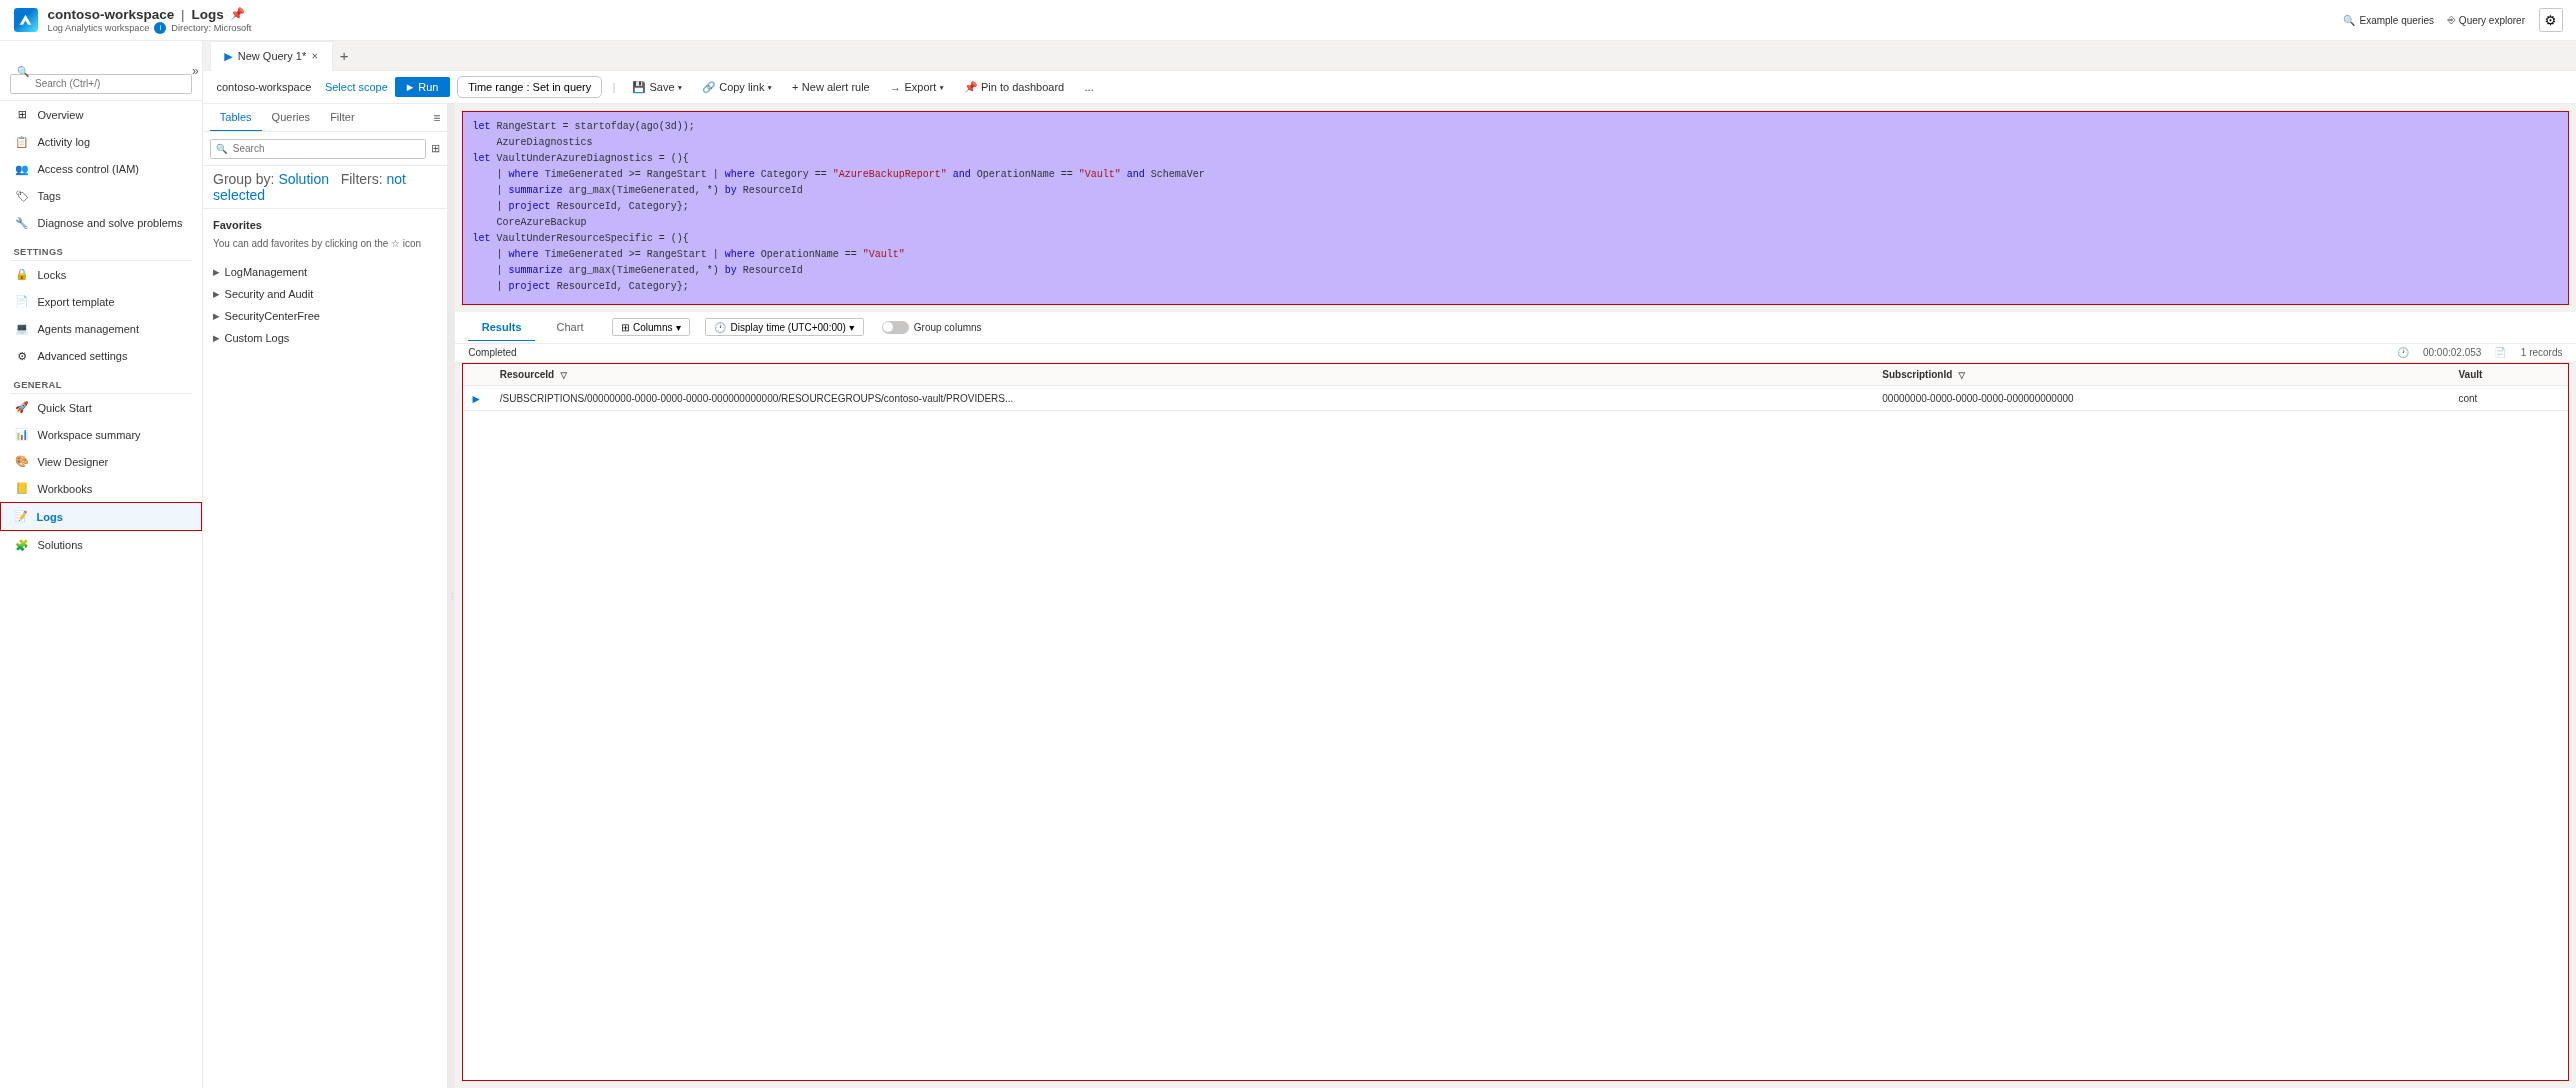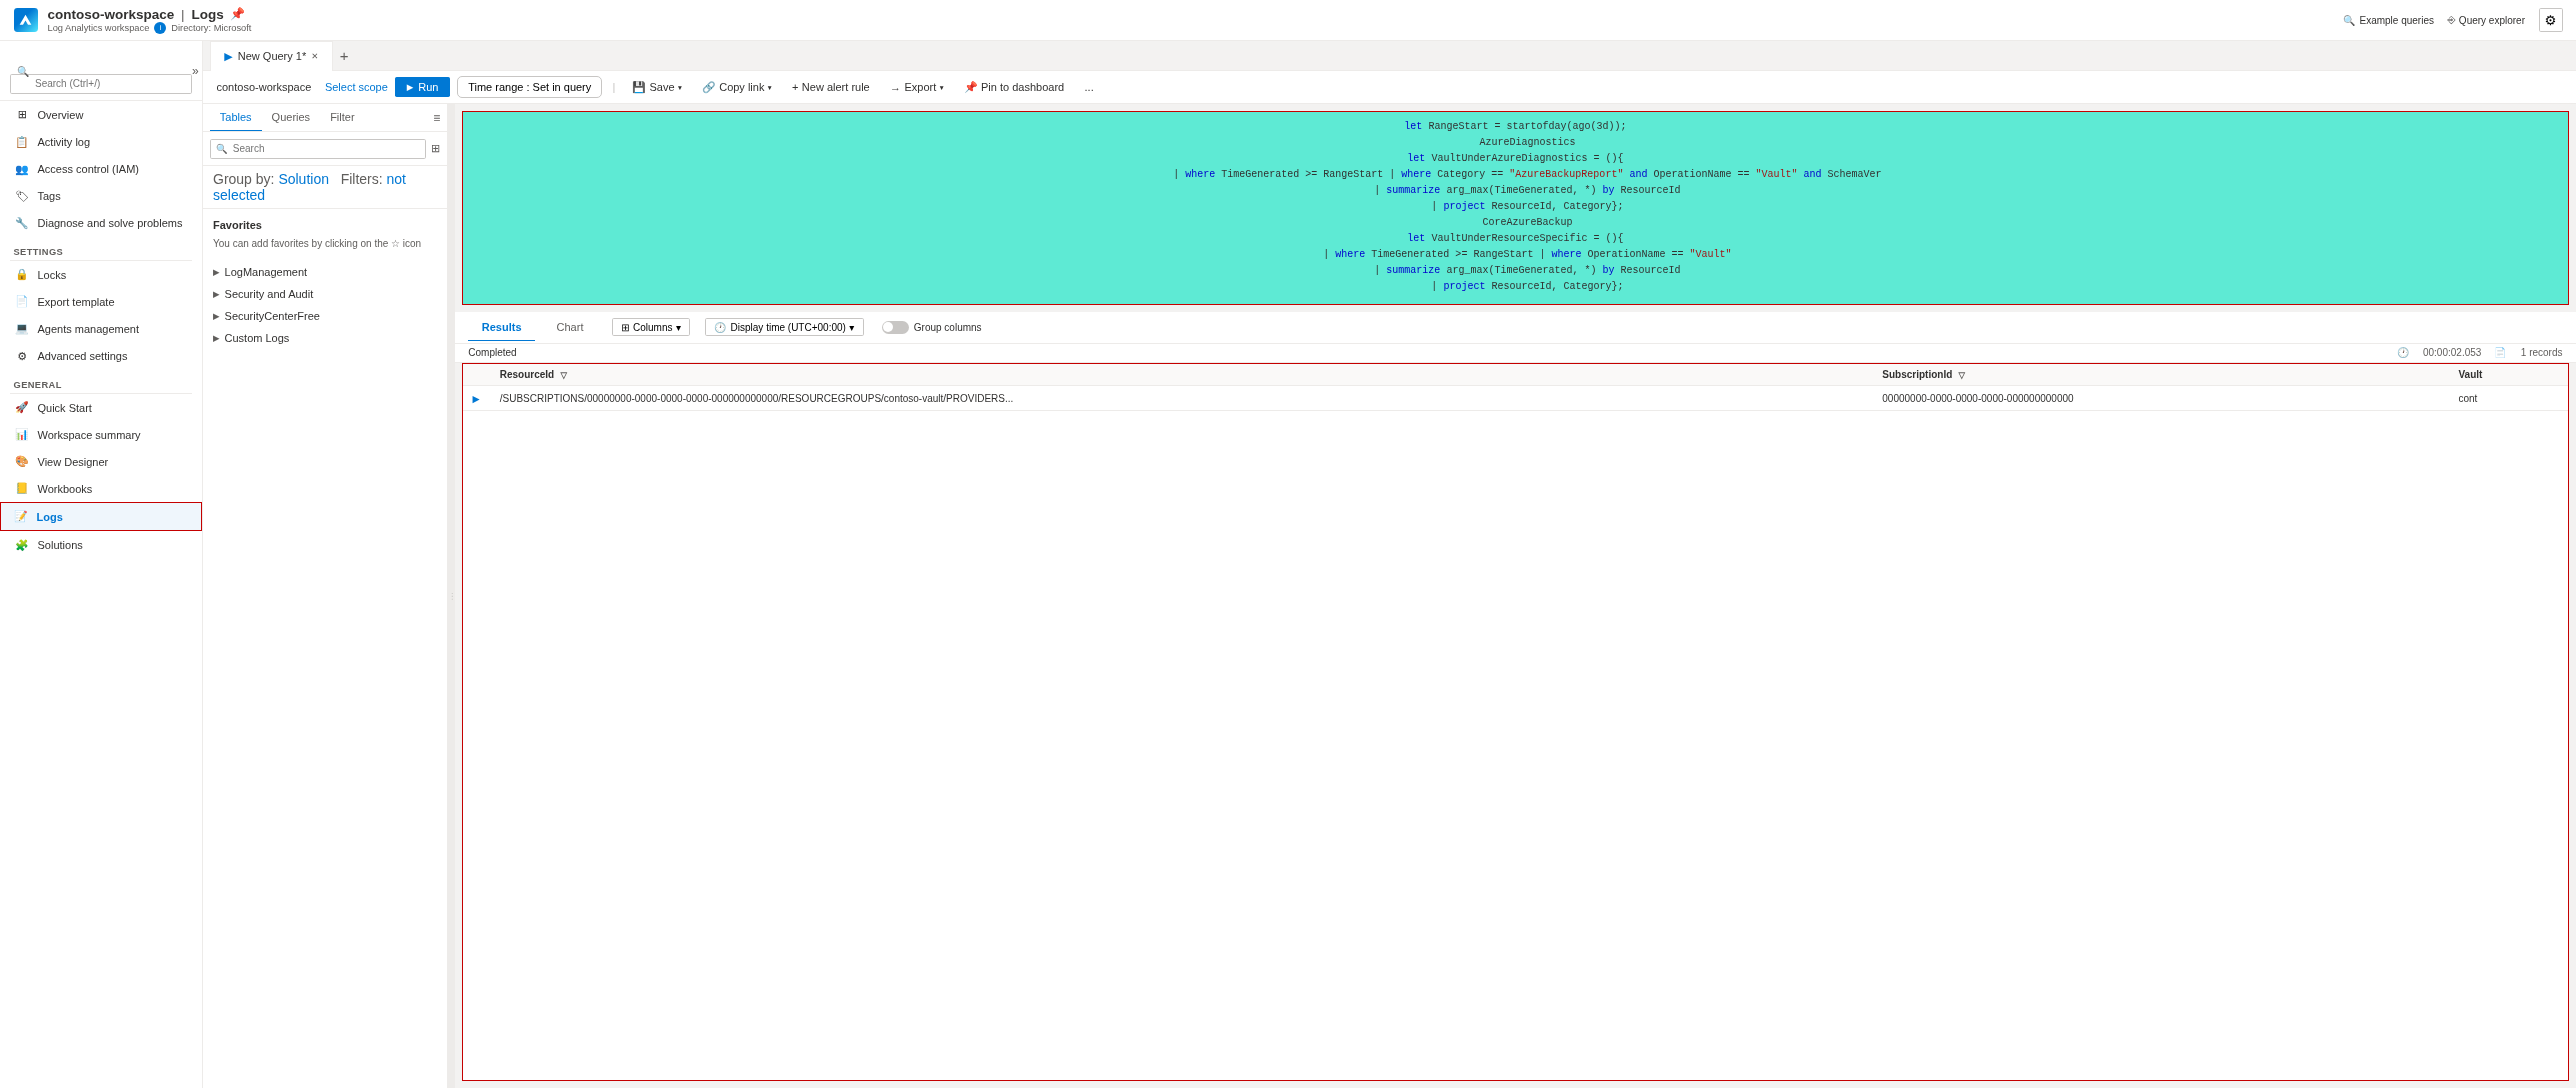--- a/index.html
+++ b/index.html
@@ -241,29 +241,28 @@
       align-items: center;
       justify-content: center;
     }
     .collapse-dots { color: #c8c6c4; letter-spacing: -1.7px; font-size: 8.5px; }
 
     
     .query-section { flex: 1; display: flex; flex-direction: column; overflow: hidden; }
     .query-editor {
       flex: 0 0 auto;
       height: 194px;
-      background: #5eead4;
+      background: #c4b5fd;
       border: 1.7px solid #c50000;
       margin: 6.8px;
       overflow: auto;
       font-family: 'Consolas', 'Courier New', monospace;
       font-size: 10px;
       padding: 6.8px 10px;
       line-height: 1.6;
-      text-align: center;
     }
     .kw-blue { color: #0000cd; }
     .kw-string { color: #a31515; }
     .code-line { white-space: pre; }
 
     
     .results-toolbar {
       display: flex;
       align-items: center;
       gap: 8px;

